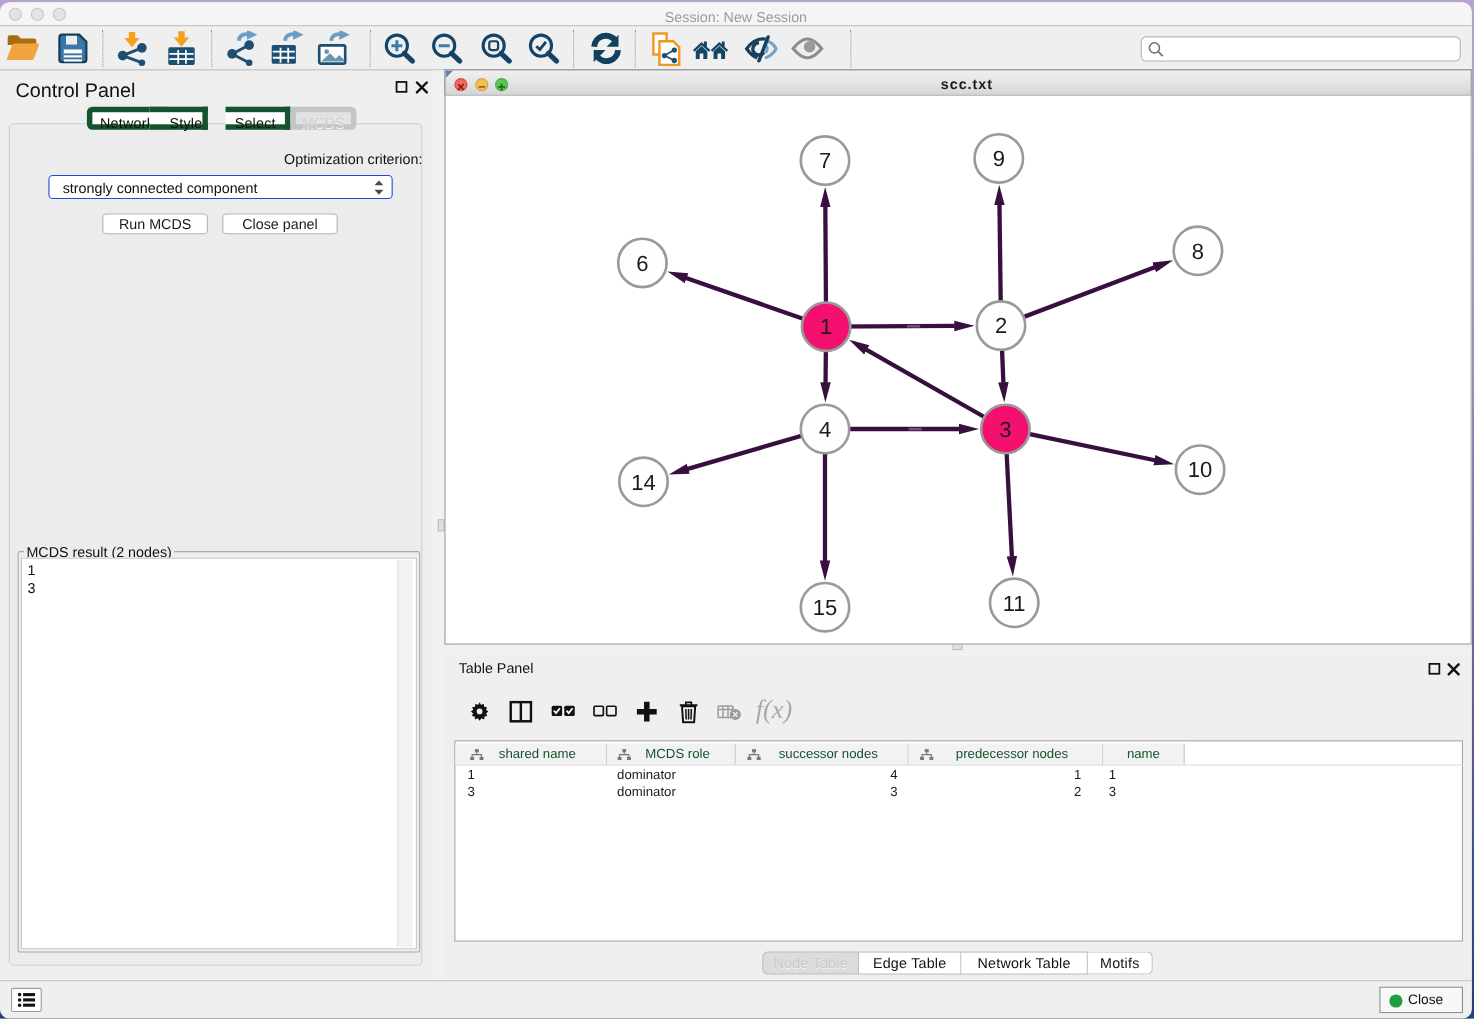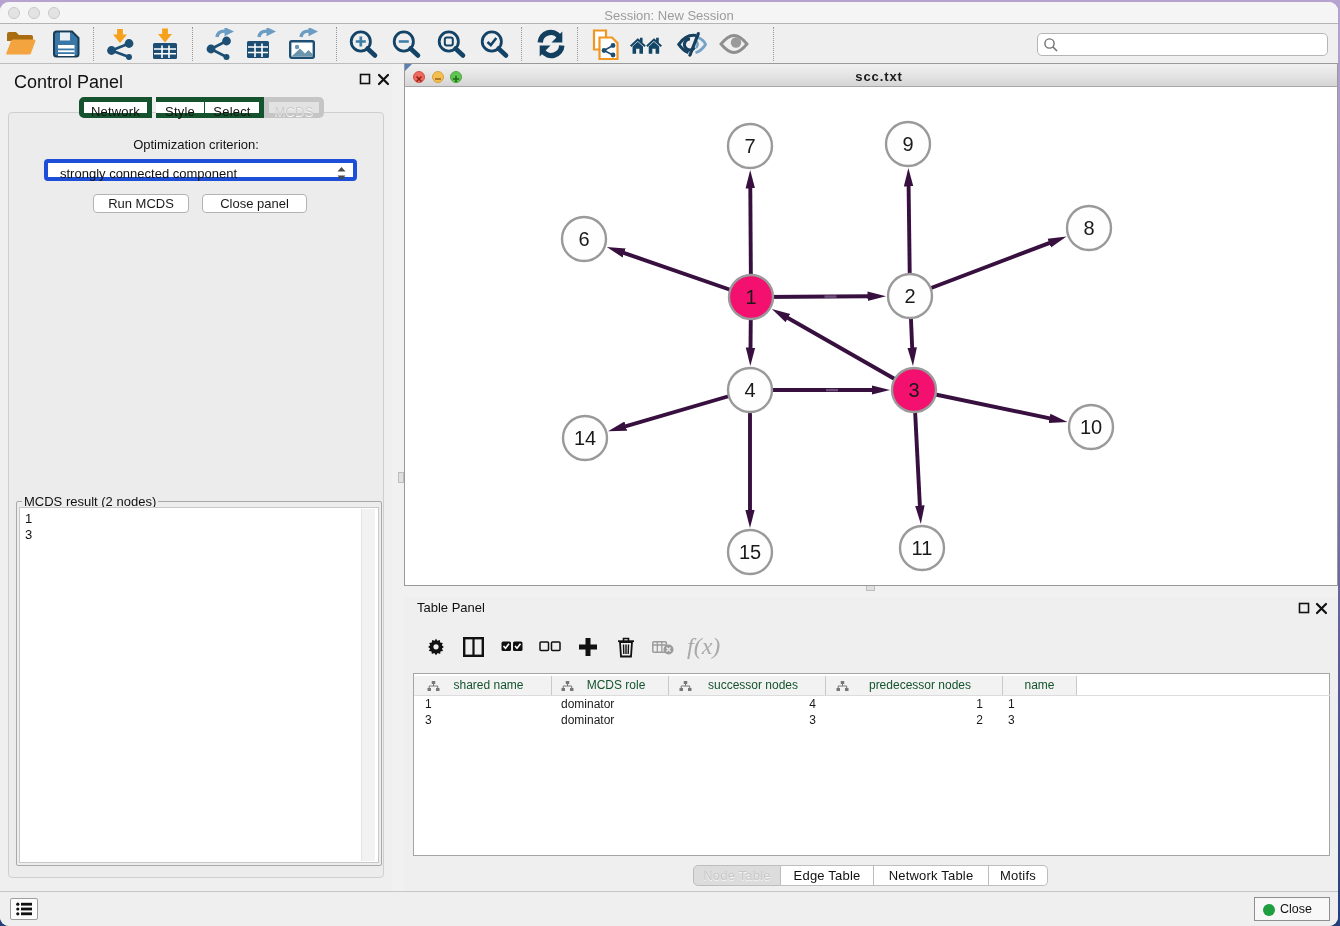--- a/index.html
+++ b/index.html
@@ -158,25 +158,25 @@
       </div>
 <div class="abs" style="left:14px;top:72px;font-size:18px;">Control Panel</div>
 <svg class="abs" style="left:359px;top:73px;" width="12" height="12" viewBox="0 0 12 12">
         <rect x="1.5" y="1.5" width="9" height="9" fill="none" stroke="#111" stroke-width="1.6"></rect>
       </svg>
 <svg class="abs" style="left:377px;top:73px;" width="13" height="13" viewBox="0 0 13 13">
         <path d="M2,2 L11,11 M11,2 L2,11" stroke="#111" stroke-width="2.2" stroke-linecap="round"></path>
       </svg>
 <div id="cppane"></div>
 <div class="tab" style="left:79px;width:73px;border-radius:5px 0 0 5px;">Network</div>
-<div class="tab" style="left:156px;width:53px;border-left:none;">Style</div>
+<div class="tab" style="left:136px;width:53px;border-left:none;text-align:right;">Style</div>
 <div class="tab" style="left:205px;width:59px;border-left:none;">Select</div>
 <div class="tab" style="left:264px;width:60px;background:#e2e2e2;border-color:#c5c5c5;border-radius:0 5px 5px 0;color:#cbcbcb;text-shadow:0 1px 0 #f8f8f8;">MCDS</div>
-<div class="abs" style="left:8px;top:137px;width:376px;text-align:center;">Optimization criterion:</div>
-<div class="abs" style="left:44px;top:159px;width:313px;height:22px;background:#fff;border:4px solid #1d4ed8;border-radius:4px;box-sizing:border-box;">
+<div class="abs" style="left:8px;top:137px;width:376px;text-align:right;">Optimization criterion:</div>
+<div class="abs" style="left:44px;top:159px;width:313px;height:22px;background:#fff;border:1px solid #1d4ed8;border-radius:4px;box-sizing:border-box;">
  <div class="abs" style="left:12px;top:2px;line-height:17px;">strongly connected component</div>
  <svg class="abs" style="right:6px;top:3px;" width="11" height="15" viewBox="0 0 11 15">
   <path d="M1.5,5.5 L5.5,1 L9.5,5.5 Z" fill="#4a4a4a"></path>
   <path d="M1.5,9.5 L5.5,14 L9.5,9.5 Z" fill="#4a4a4a"></path>
  </svg>
 </div>
 <div class="btn" style="left:93px;top:194px;width:96px;height:19px;line-height:17px;">Run MCDS</div>
 <div class="btn" style="left:202px;top:194px;width:105px;height:19px;line-height:17px;">Close panel</div>
 <fieldset class="abs" style="left:16px;top:494px;width:366px;height:372px;margin:0;padding:0;border:1px solid #a9a9a9;border-radius:2px;box-sizing:border-box;background:#ededed;">
 <legend style="margin-left:5px;padding:0 2px;font-size:13px;">MCDS result (2 nodes)</legend>

